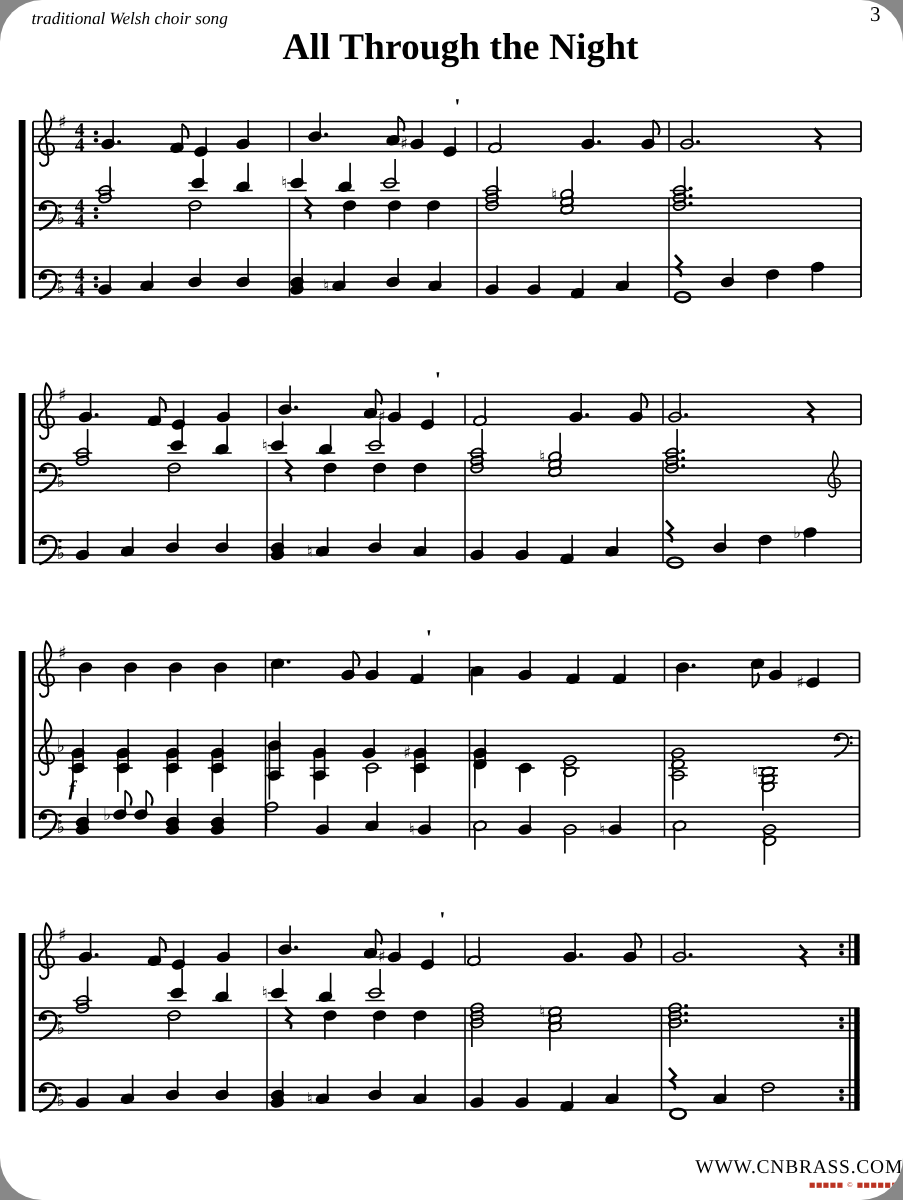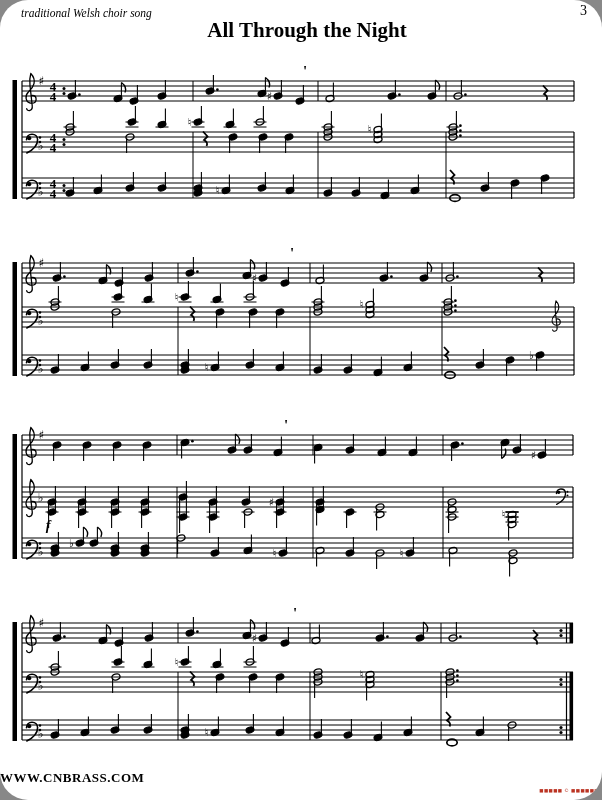--- a/index.html
+++ b/index.html
@@ -11,26 +11,26 @@
   .attribution{
     position:absolute;left:21px;top:7px;
     font-size:11.5px;font-style:italic;
   }
   .page-number{
     position:absolute;right:15px;top:3px;
     font-size:14px;
   }
   .title{
     position:absolute;left:12px;right:0;top:18px;margin:0;
-    text-align:center;font-size:21px;font-weight:bold;
+    text-align:center;font-size:25px;font-weight:bold;
   }
   #score{position:absolute;left:0;top:0;}
   .footer-site{
     position:absolute;left:0;right:0;top:770px;
-    text-align:left;font-size:13px;letter-spacing:0.5px;font-weight:bold;
+    text-align:right;font-size:13px;letter-spacing:0.5px;
   }
   .footer-watermark{
     position:absolute;right:3px;top:788px;
     font-size:4.5px;color:#bb3322;letter-spacing:0.4px;
     font-family:"DejaVu Sans", sans-serif;
   }
 </style>
 </head>
 <body>
 

